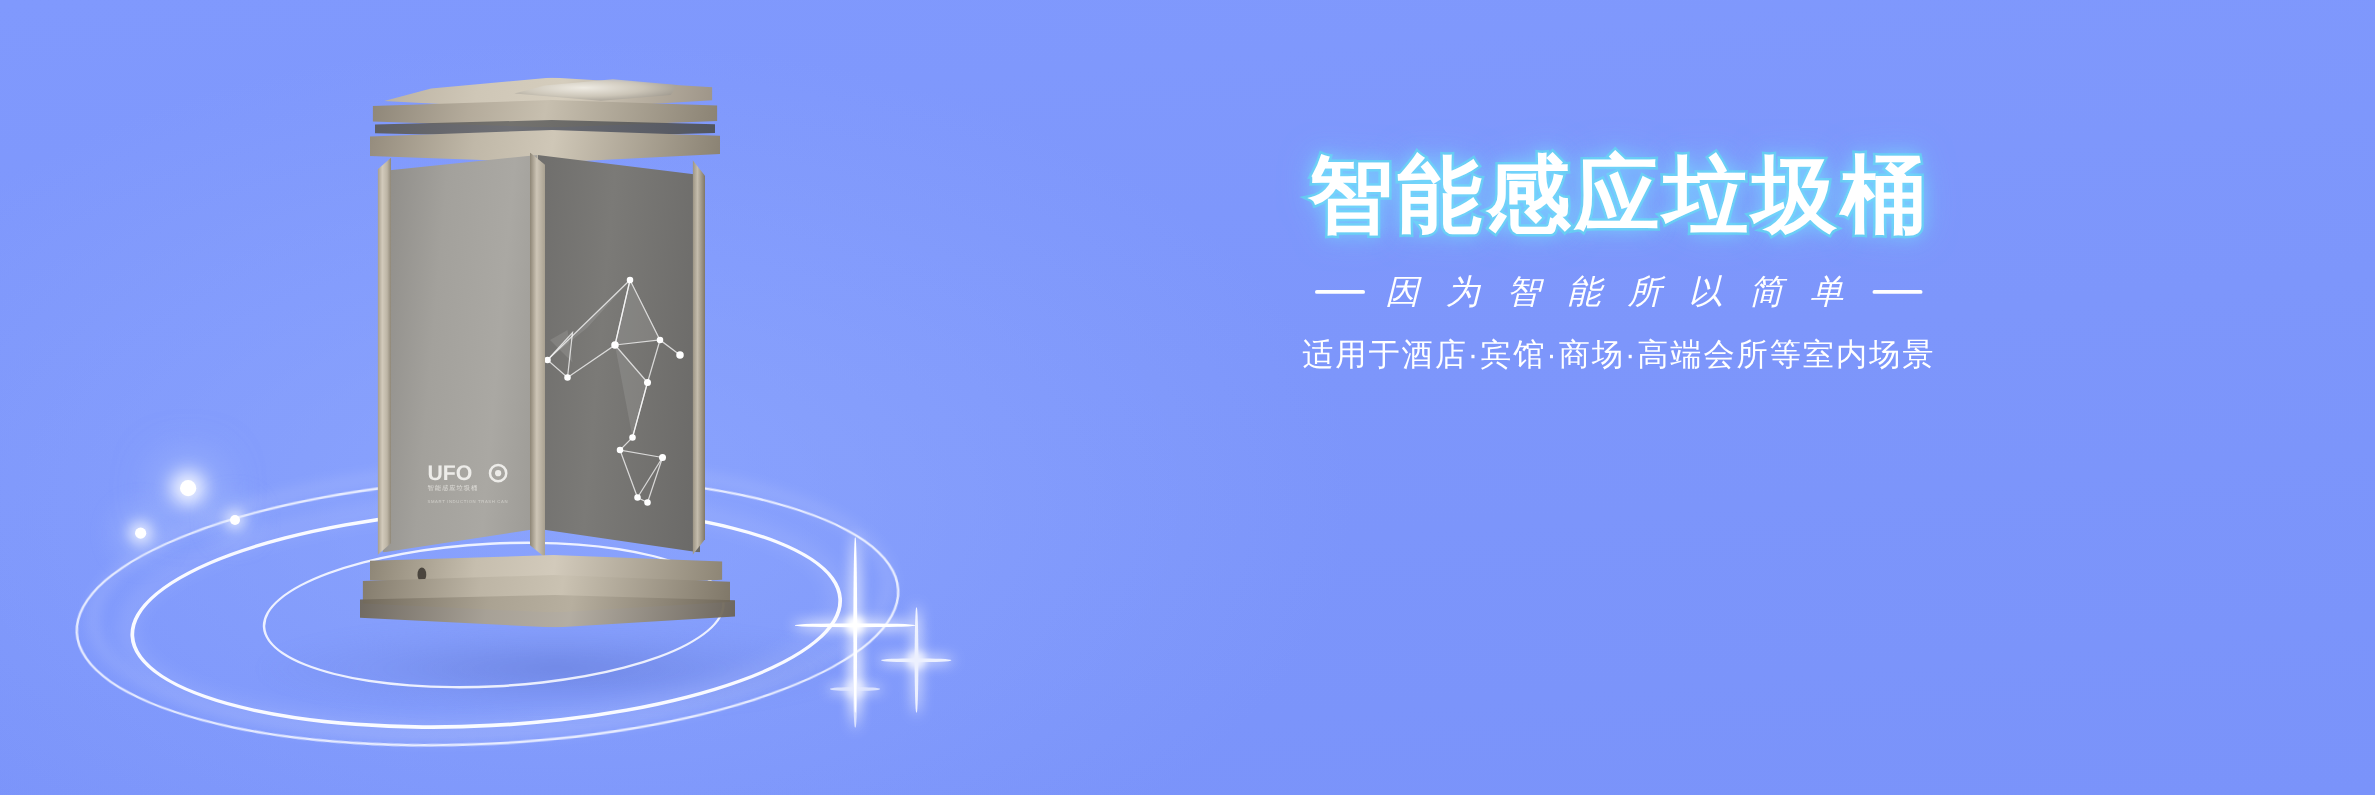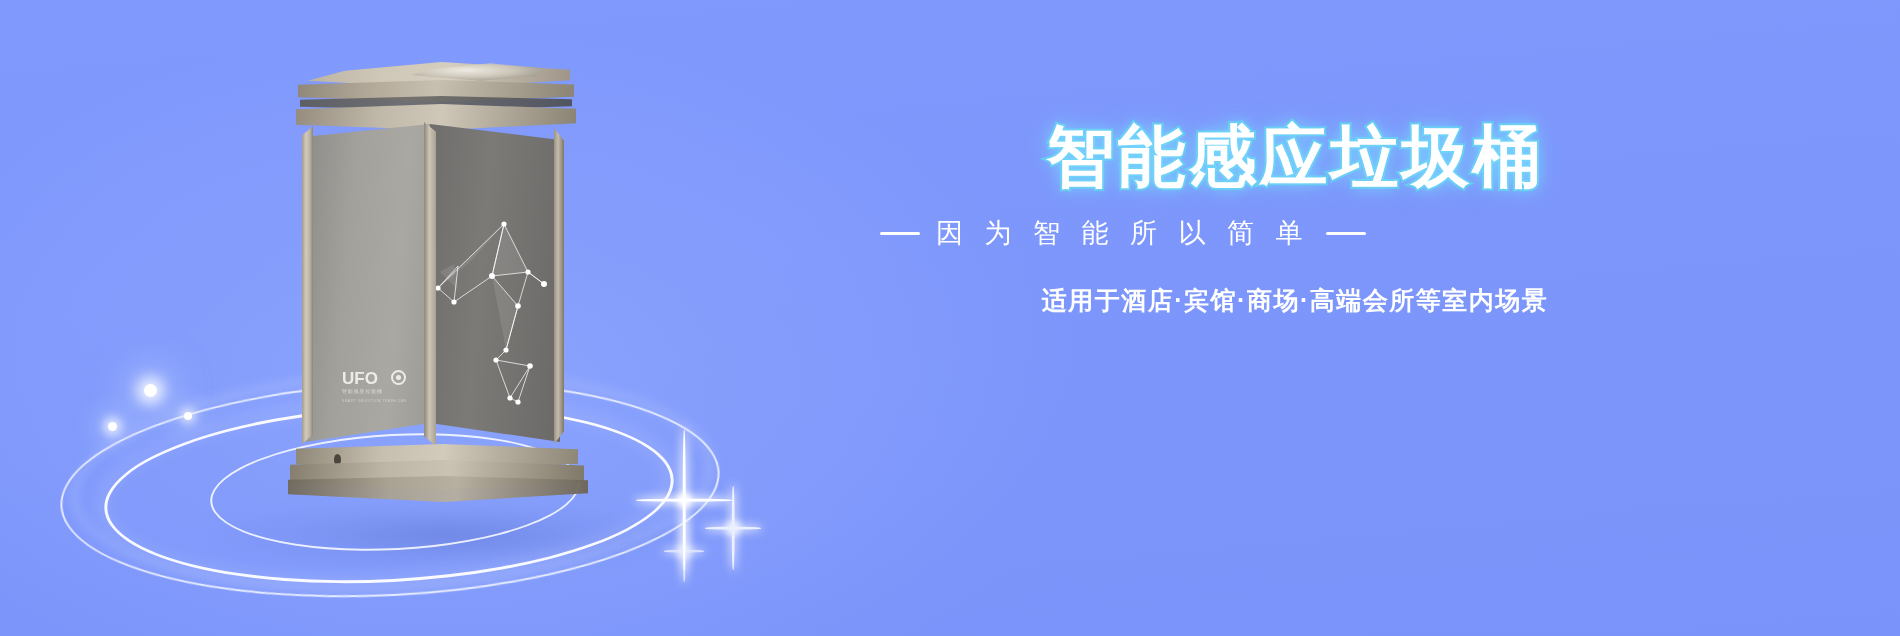--- a/index.html
+++ b/index.html
@@ -235,20 +235,21 @@
   
   .bin-logo {
     position: absolute;
     left: 36px; top: 246px;
     width: 74px;
     text-align: left;
     opacity: .93;
   }
   .bin-logo .mark {
     display: flex;
+    align-items: center;
     gap: 13px;
     color: #f3f2ef;
     font-family: "Liberation Sans", sans-serif;
     font-size: 17px;
     font-weight: 700;
     letter-spacing: 0px;
     line-height: 1;
   }
   .bin-logo .ring-o {
     width: 15px; height: 15px;
@@ -346,26 +347,28 @@
     text-shadow:
       0 0 14px rgba(120,215,255,0.95),
       0 0 26px rgba(120,215,255,0.6);
     margin: 0;
   }
 
   .subline {
     margin: 22px 0 0 0;
     display: flex;
     align-items: center;
+    justify-content: center;
     gap: 16px;
     color: #ffffff;
     font-size: 27px;
     font-weight: 400;
     letter-spacing: 7px;
     white-space: nowrap;
+    font-style: italic;
   }
   .subline .dash {
     display: inline-block;
     width: 40px;
     height: 2.5px;
     background: #ffffff;
     border-radius: 2px;
     flex: 0 0 auto;
   }
 
@@ -379,24 +382,24 @@
     font-size: 35px;
     font-weight: 700;
     letter-spacing: 0px;
     text-align: center;
     padding: 12px 16px 13px 16px;
     line-height: 1.18;
     white-space: nowrap;
   }
 
   .footnote {
-    margin: 33px 0 0 0;
+    margin: 16px 0 0 0;
     color: #ffffff;
     font-size: 25px;
-    font-weight: 700;
+    font-weight: 400;
     letter-spacing: 1.5px;
     text-align: center;
     white-space: nowrap;
   }
 </style>
 </head>
 <body>
 
 <div class="banner">
 

